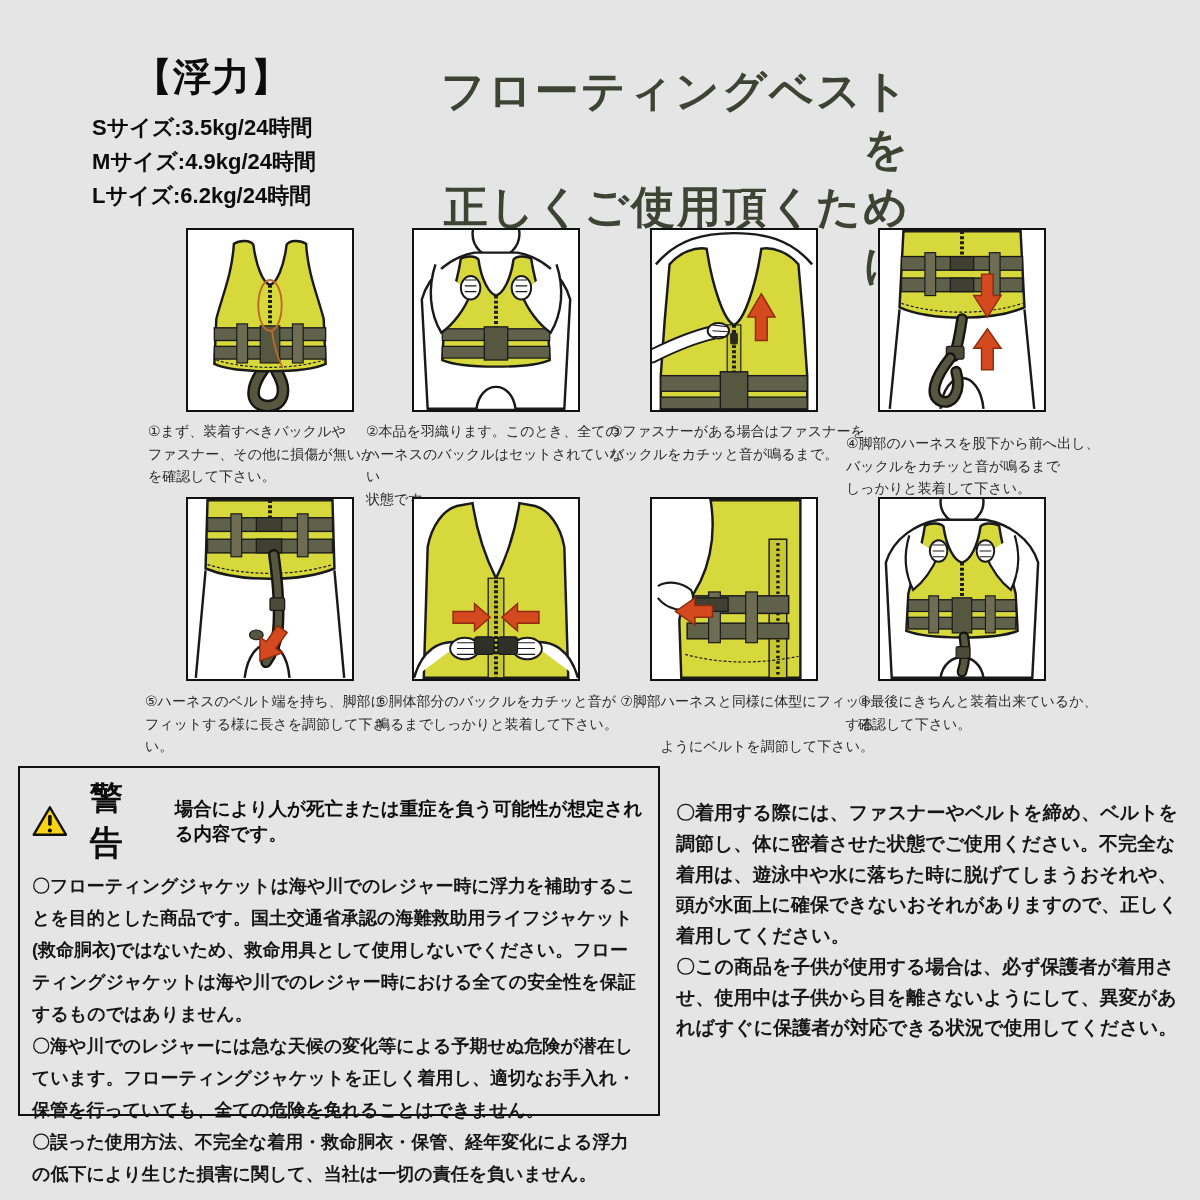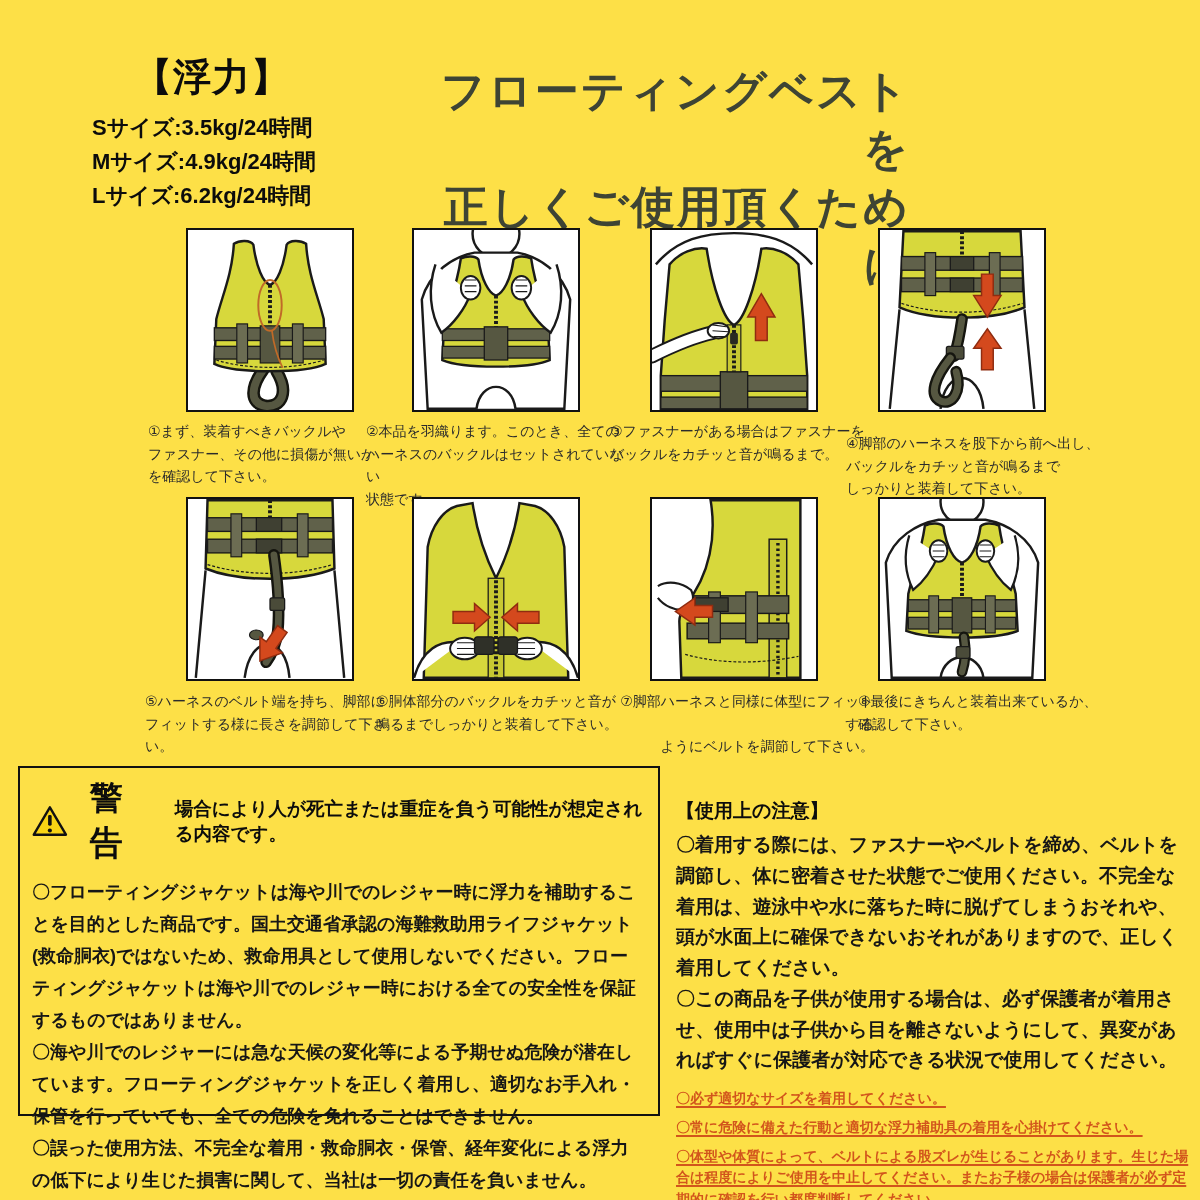--- a/index.html
+++ b/index.html
@@ -1,31 +1,31 @@
 <!DOCTYPE html>
 <html><head>
 <meta charset="utf-8">
 <style>
   html,body{margin:0;padding:0;background:#fff;}
-  .page{position:relative;width:1200px;height:1200px;background:#fde047;overflow:hidden;
+  .page{position:relative;width:1200px;height:1200px;background:#e5e5e5;overflow:hidden;
         font-family:"Liberation Sans","DejaVu Sans",sans-serif;color:#111;}
   
   .buoyancy{position:absolute;left:92px;top:52px;width:240px;}
   .buoyancy-title{font-size:38px;font-weight:bold;text-align:center;letter-spacing:1px;margin-bottom:8px;color:#0c0c0c;}
   .buoyancy-line{font-size:22px;font-weight:bold;line-height:1.55;color:#0c0c0c;white-space:nowrap;}
   
   .main-title{position:absolute;left:420px;top:62px;width:490px;text-align:right;
               color:#3e4434;font-weight:bold;font-size:44px;line-height:1.32;letter-spacing:2px;}
   
   .panel{position:absolute;width:168px;height:184px;border:2.5px solid #111;background:#fff;box-sizing:border-box;overflow:hidden;}
   .panel svg{display:block;width:100%;height:100%;}
   .caption{position:absolute;font-size:14px;line-height:1.62;color:#2b2b2b;white-space:pre-line;width:268px;}
   
   .warnbox{position:absolute;left:18px;top:766px;width:642px;height:350px;border:2px solid #111;box-sizing:border-box;padding:8px 12px;}
-  .warnhead{display:flex;align-items:center;margin-bottom:10px;gap:18px;}
+  .warnhead{display:flex;align-items:center;margin-bottom:4px;gap:18px;}
   .warnlabel{font-size:33px;font-weight:bold;letter-spacing:2px;margin-left:4px;color:#0c0c0c;}
   .warnheadline{font-size:18.5px;font-weight:bold;margin-left:10px;color:#0c0c0c;}
   .warnbody p{margin:0;font-size:18px;font-weight:600;line-height:1.78;color:#161616;}
   
   .notes{position:absolute;left:676px;top:798px;width:516px;}
   .notes-title{font-size:19px;font-weight:bold;margin-bottom:6px;color:#0c0c0c;}
   .note-black{font-size:19px;font-weight:600;line-height:1.62;color:#161616;margin:0;}
   .note-orange{font-size:14px;font-weight:600;line-height:1.55;color:#d2551c;margin:0 0 7px 0;
                text-decoration:underline;text-underline-offset:3px;text-decoration-thickness:1.5px;}
   .orange-block{margin-top:12px;}
@@ -235,23 +235,17 @@
       <span class="warnheadline">場合により人が死亡または重症を負う可能性が想定される内容です。</span>
     </div>
     <div class="warnbody">
       <p>〇フローティングジャケットは海や川でのレジャー時に浮力を補助することを目的とした商品です。国土交通省承認の海難救助用ライフジャケット(救命胴衣)ではないため、救命用具として使用しないでください。フローティングジャケットは海や川でのレジャー時における全ての安全性を保証するものではありません。</p>
       <p>〇海や川でのレジャーには急な天候の変化等による予期せぬ危険が潜在しています。フローティングジャケットを正しく着用し、適切なお手入れ・保管を行っていても、全ての危険を免れることはできません。</p>
       <p>〇誤った使用方法、不完全な着用・救命胴衣・保管、経年変化による浮力の低下により生じた損害に関して、当社は一切の責任を負いません。</p>
     </div>
   </div>
 
   <div class="notes">
-    <div class="notes-title">【使用上の注意】</div>
     <p class="note-black">〇着用する際には、ファスナーやベルトを締め、ベルトを調節し、体に密着させた状態でご使用ください。不完全な着用は、遊泳中や水に落ちた時に脱げてしまうおそれや、頭が水面上に確保できないおそれがありますので、正しく着用してください。</p>
     <p class="note-black">〇この商品を子供が使用する場合は、必ず保護者が着用させ、使用中は子供から目を離さないようにして、異変があればすぐに保護者が対応できる状況で使用してください。</p>
-    <div class="orange-block">
-      <p class="note-orange">〇必ず適切なサイズを着用してください。</p>
-      <p class="note-orange">〇常に危険に備えた行動と適切な浮力補助具の着用を心掛けてください。</p>
-      <p class="note-orange">〇体型や体質によって、ベルトによる股ズレが生じることがあります。生じた場合は程度によりご使用を中止してください。またお子様の場合は保護者が必ず定期的に確認を行い都度判断してください。</p>
-    </div>
   </div>
 
 </div>
 
 </body></html>

